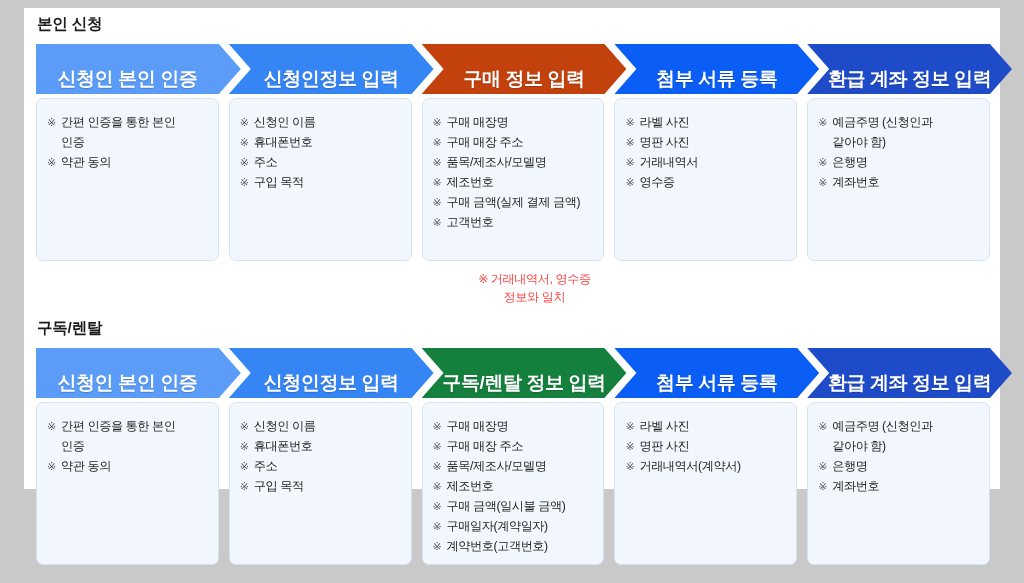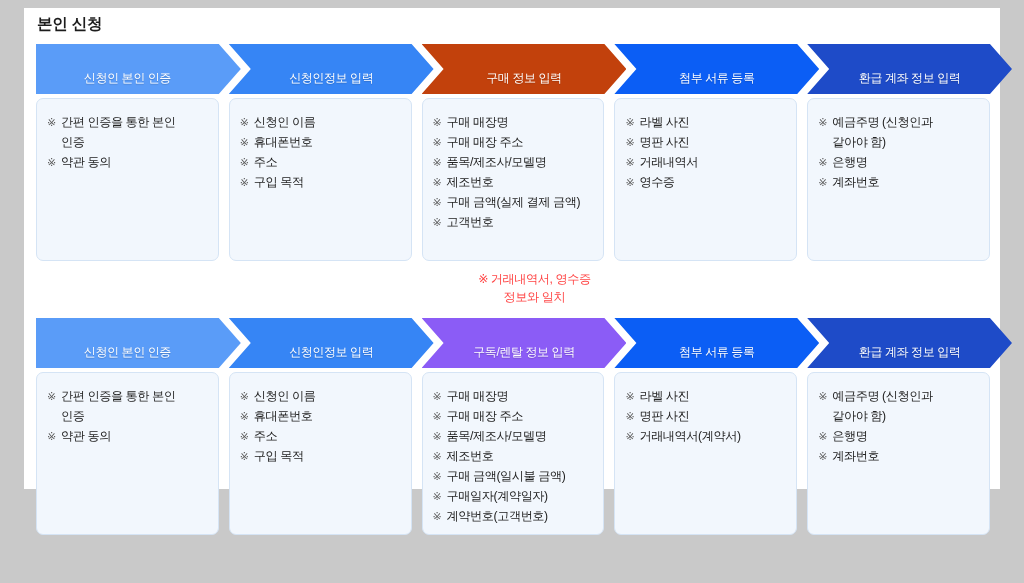--- a/index.html
+++ b/index.html
@@ -47,22 +47,22 @@
     top: 0;
     height: 50px;
     display: flex;
     align-items: center;
     justify-content: center;
     box-sizing: border-box;
   }
   .chev .chev-label {
     position: relative;
     color: #ffffff;
-    font-size: 12px;
-    font-weight: normal;
+    font-size: 19px;
+    font-weight: bold;
     letter-spacing: -0.4px;
     white-space: nowrap;
     text-shadow: 0 1px 1px rgba(0,0,0,0.18);
     z-index: 3;
     margin-top: 19px;
   }
 
   
   .cards {
     position: relative;
@@ -176,28 +176,29 @@
             <li><span class="mark">※</span><span>예금주명 (신청인과
 같아야 함)</span></li>
             <li><span class="mark">※</span><span>은행명</span></li>
             <li><span class="mark">※</span><span>계좌번호</span></li>
           </ul>
         </div>
       </div>
   </div>
 
   <div class="section section-2">
+    <div class="section-title">구독/렌탈</div>
     <div class="flow" id="flow-1">
         <div class="chev" style="left: 0px; width: 204.8px; background: rgb(90, 156, 248); z-index: 10; clip-path: polygon(0px 0px, calc(100% - 22px) 0px, 100% 50%, calc(100% - 22px) 100%, 0px 100%); padding-left: 0px; padding-right: 22px;">
           <span class="chev-label">신청인 본인 인증</span>
         </div>
         <div class="chev" style="left: 192.8px; width: 204.8px; background: rgb(54, 133, 245); z-index: 9; clip-path: polygon(0px 0px, calc(100% - 22px) 0px, 100% 50%, calc(100% - 22px) 100%, 0px 100%, 22px 50%); padding-left: 22px; padding-right: 22px;">
           <span class="chev-label">신청인정보 입력</span>
         </div>
-        <div class="chev" style="left: 385.6px; width: 204.8px; background: #8b5cf6; z-index: 8; clip-path: polygon(0px 0px, calc(100% - 22px) 0px, 100% 50%, calc(100% - 22px) 100%, 0px 100%, 22px 50%); padding-left: 22px; padding-right: 22px;">
+        <div class="chev" style="left: 385.6px; width: 204.8px; background: #15803d; z-index: 8; clip-path: polygon(0px 0px, calc(100% - 22px) 0px, 100% 50%, calc(100% - 22px) 100%, 0px 100%, 22px 50%); padding-left: 22px; padding-right: 22px;">
           <span class="chev-label">구독/렌탈 정보 입력</span>
         </div>
         <div class="chev" style="left: 578.4px; width: 204.8px; background: rgb(11, 94, 245); z-index: 7; clip-path: polygon(0px 0px, calc(100% - 22px) 0px, 100% 50%, calc(100% - 22px) 100%, 0px 100%, 22px 50%); padding-left: 22px; padding-right: 22px;">
           <span class="chev-label">첨부 서류 등록</span>
         </div>
         <div class="chev" style="left: 771.2px; width: 204.8px; background: rgb(30, 75, 200); z-index: 6; clip-path: polygon(0px 0px, calc(100% - 22px) 0px, 100% 50%, calc(100% - 22px) 100%, 0px 100%, 22px 50%); padding-left: 22px; padding-right: 22px;">
           <span class="chev-label">환급 계좌 정보 입력</span>
         </div>
       </div>
     <div class="cards" id="cards-1">

